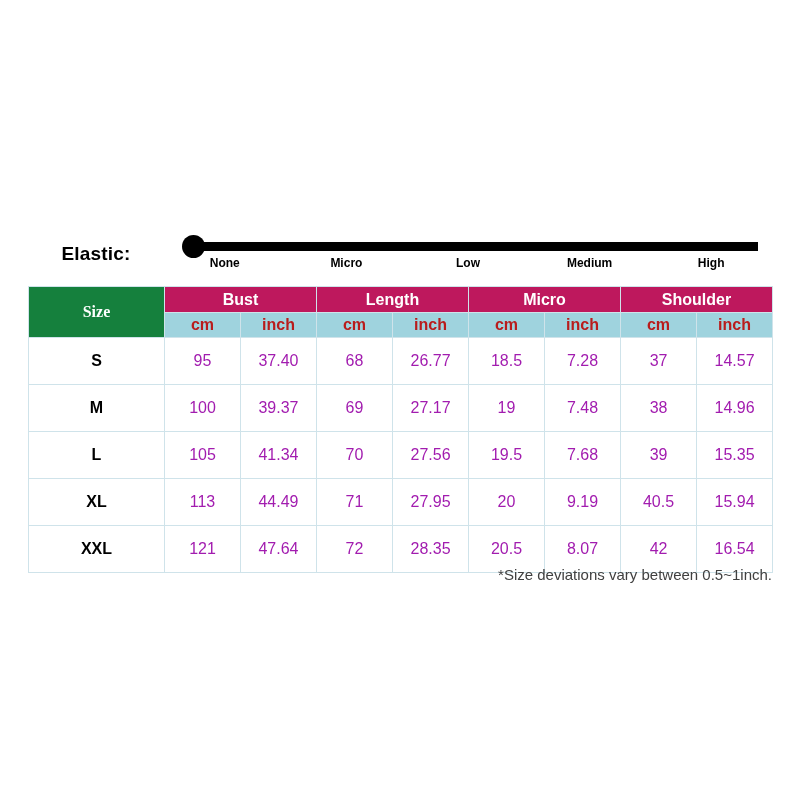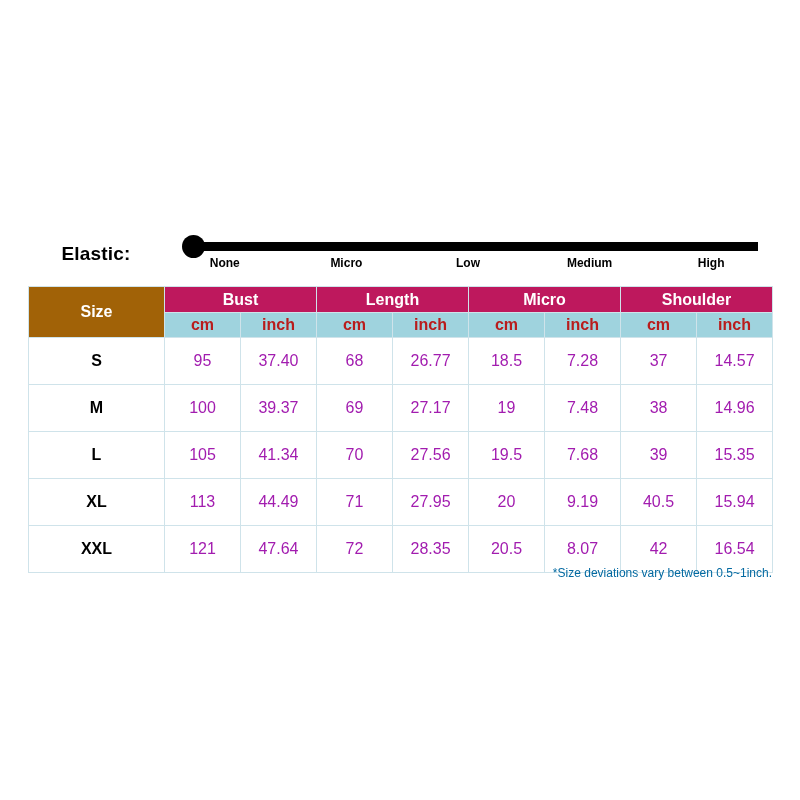--- a/index.html
+++ b/index.html
@@ -98,41 +98,42 @@
     height: 25px;
   }
   .hdr-unit {
     background: #9fd3de;
     color: #b91c1c;
     font-weight: bold;
     font-size: 15px;
     height: 24px;
   }
   .size-col-head {
-    background: #a16207;
+    background: #15803d;
     color: #ffffff;
     font-weight: bold;
     font-size: 18px;
+    font-family: Liberation Serif, serif;
   }
   .size-cell {
     font-size: 20px;
     font-weight: bold;
     height: 46px;
   }
   .data-cell {
     font-size: 16px;
     height: 46px;
     color: #a21caf;
   }
   .note {
     position: absolute;
     right: 0;
     top: 338px;
-    font-size: 12px;
-    color: #0369a1;
+    font-size: 15px;
+    color: #404040;
     white-space: nowrap;
   }
 </style>
 </head>
 <body>
 
 <div class="sheet">
 
   <div class="elastic-row">
     <div class="elastic-label-cell">Elastic:</div>

